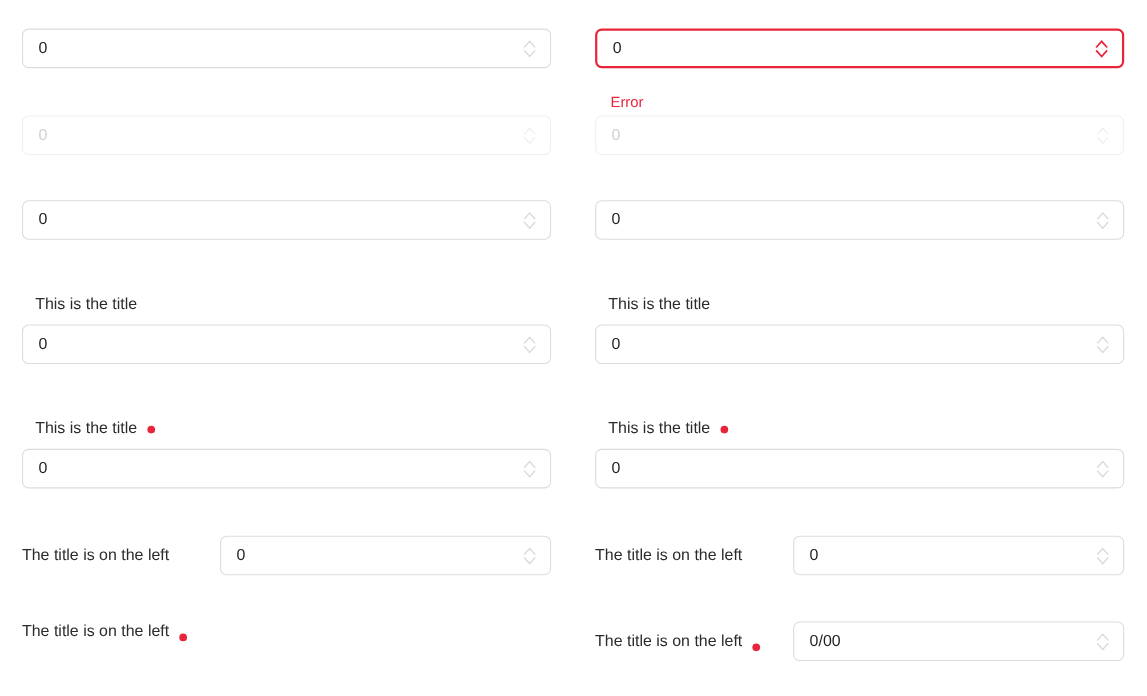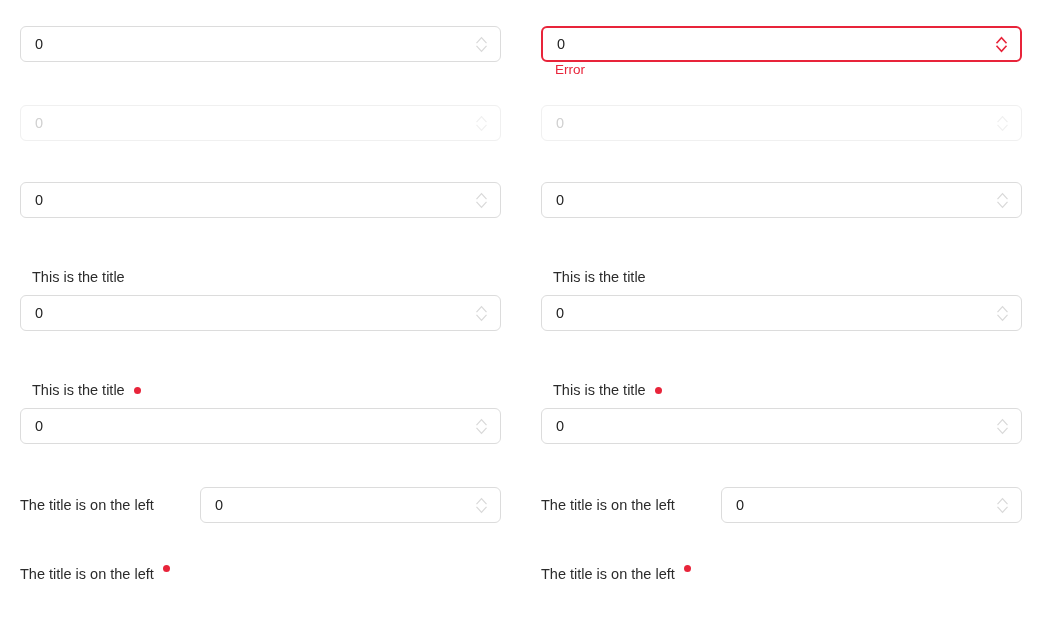--- a/index.html
+++ b/index.html
@@ -62,21 +62,21 @@
   
   .inline-row {
     display: flex;
     align-items: center;
   }
   .inline-label {
     font-size: 14.5px;
     line-height: 18px;
     color: #2b2b2b;
     display: flex;
-    align-items: flex-start;
+    align-items: flex-end;
     white-space: nowrap;
     flex: 0 0 auto;
     width: 180px;
   }
   .inline-field { flex: 1 1 auto; }
 
   
   .num-input {
     position: relative;
     height: 36px;
@@ -115,21 +115,21 @@
   .stepper .chev { stroke: #d9d9d9; stroke-width: 1.2; fill: none; }
 
   
   .num-input.error {
     border: 2px solid #e8243a;
   }
   .num-input.error .stepper .chev { stroke: #e8243a; stroke-width: 1.6; }
   .error-text {
     font-size: 13.5px;
     color: #e8243a;
-    margin-top: 0;
+    margin-top: 23px;
     padding-left: 14px;
     line-height: 16px;
   }
 
   
   .num-input.disabled {
     border-color: #f0f0f0;
     background: #ffffff;
   }
   .num-input.disabled .value { color: #d0d0d0; }
@@ -327,17 +327,28 @@
           <span class="req-dot"></span>
         </div>
       </div>
     </div>
     <div class="col">
       <div class="inline-row">
         <div class="inline-label">
           <span>The title is on the left</span>
           <span class="req-dot"></span>
         </div>
+        <div class="inline-field">
+          <div class="num-input">
+            <input class="value" type="text" readonly="" value="0/00" style="">
+            <span class="stepper">
+              <svg width="15" height="19" viewBox="0 0 15 19" aria-hidden="true">
+                <polyline class="chev" points="2.5,8.2 7.5,2.6 12.5,8.2"></polyline>
+                <polyline class="chev" points="2.5,10.8 7.5,16.4 12.5,10.8"></polyline>
+              </svg>
+            </span>
+          </div>
+        </div>
       </div>
     </div>
   </div>
 
 </div>
 
 </body></html>

